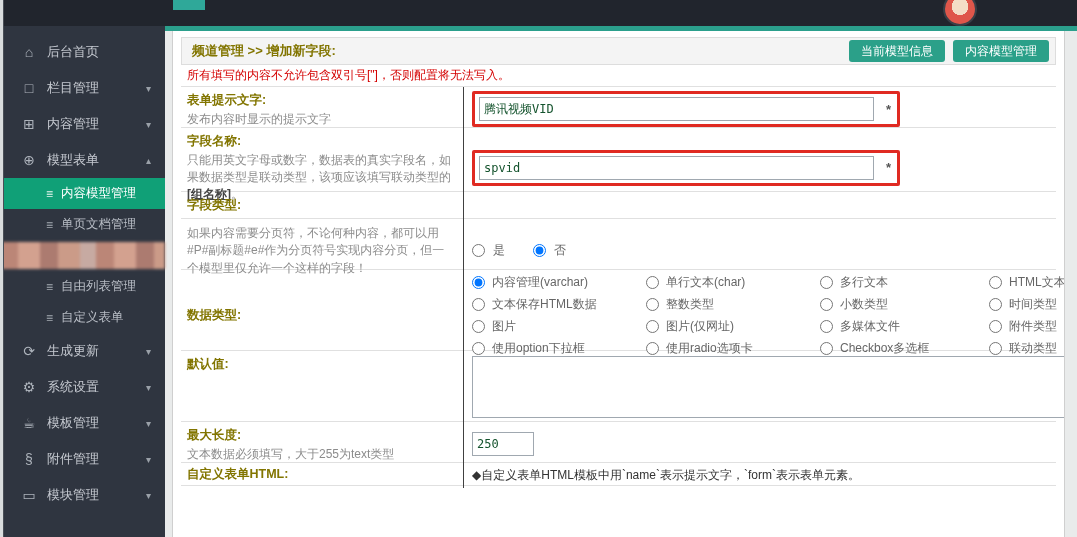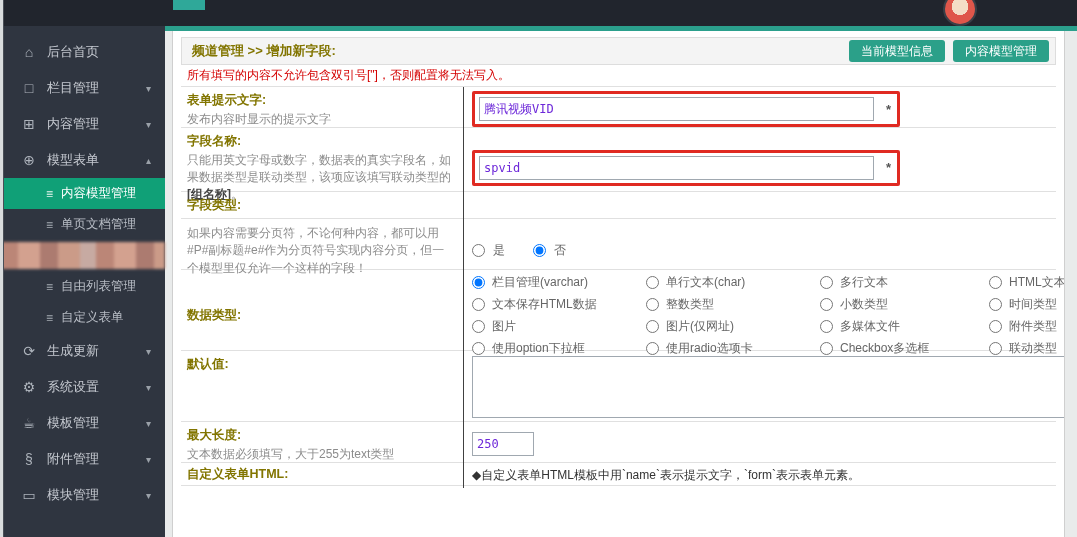--- a/index.html
+++ b/index.html
@@ -41,21 +41,21 @@
   .warn{height:21px;line-height:21px;color:#d40000;padding-left:6px;font-size:12px;}
   
   .ftable{border-top:1px solid #e0e0e0;}
   .trow{display:grid;grid-template-columns:283px 1fr;border-bottom:1px solid #e0e0e0;}
   .tleft{border-right:1px solid #404040;padding:5px 8px 4px 6px;box-sizing:border-box;}
   .tright{padding:4px 8px;box-sizing:border-box;display:flex;flex-direction:column;justify-content:center;align-items:flex-start;}
   .flabel{color:#827500;font-weight:bold;font-size:12.5px;line-height:1.4;}
   .fdesc{color:#8c8c8c;font-size:12px;line-height:1.45;margin-top:1px;}
   .flink{color:#444;font-weight:bold;text-decoration:underline;cursor:pointer;}
   .txt{border:1px solid #a0a8b0;height:20px;padding:1px 4px;font-family:"DejaVu Sans Mono","Liberation Mono",monospace;
-    font-size:12px;color:#6d28d9;box-sizing:content-box;}
+    font-size:12px;color:#14532d;box-sizing:content-box;}
   .w390{width:385px;}
   .w55{width:52px;}
   .red-box{display:flex;align-items:center;justify-content:space-between;width:412px;
     border:3px solid #e02a22;border-radius:2px;padding:3px 6px 3px 4px;background:#fff;}
   .req{color:#555;font-weight:bold;font-size:13px;}
   .optline{display:flex;align-items:center;gap:6px;color:#666;}
   .optline label{display:flex;align-items:center;gap:5px;cursor:pointer;}
   input[type=radio],input[type=checkbox]{margin:0 3px 0 0;vertical-align:middle;}
   .cbcol{display:flex;flex-direction:column;gap:4px;color:#666;}
   .dgrid{display:grid;grid-template-columns:170px 170px 165px 150px;row-gap:5px;column-gap:4px;color:#666;}
@@ -206,21 +206,21 @@
     </div>
 
     <div class="trow" style="height:80px">
       <div class="tleft" style="display:flex;align-items:center;">
         <div class="flabel">数据类型:</div>
       </div>
       <div class="tright" style="justify-content:center;">
         <div class="dgrid">
           <label>
               <input type="radio" name="dtype" checked="" style="">
-              <span>栏目管理(varchar)</span>
+              <span>内容管理(varchar)</span>
             </label>
           <label>
               <input type="radio" name="dtype" style="">
               <span>单行文本(char)</span>
             </label>
           <label>
               <input type="radio" name="dtype" style="">
               <span>多行文本</span>
             </label>
           <label>

